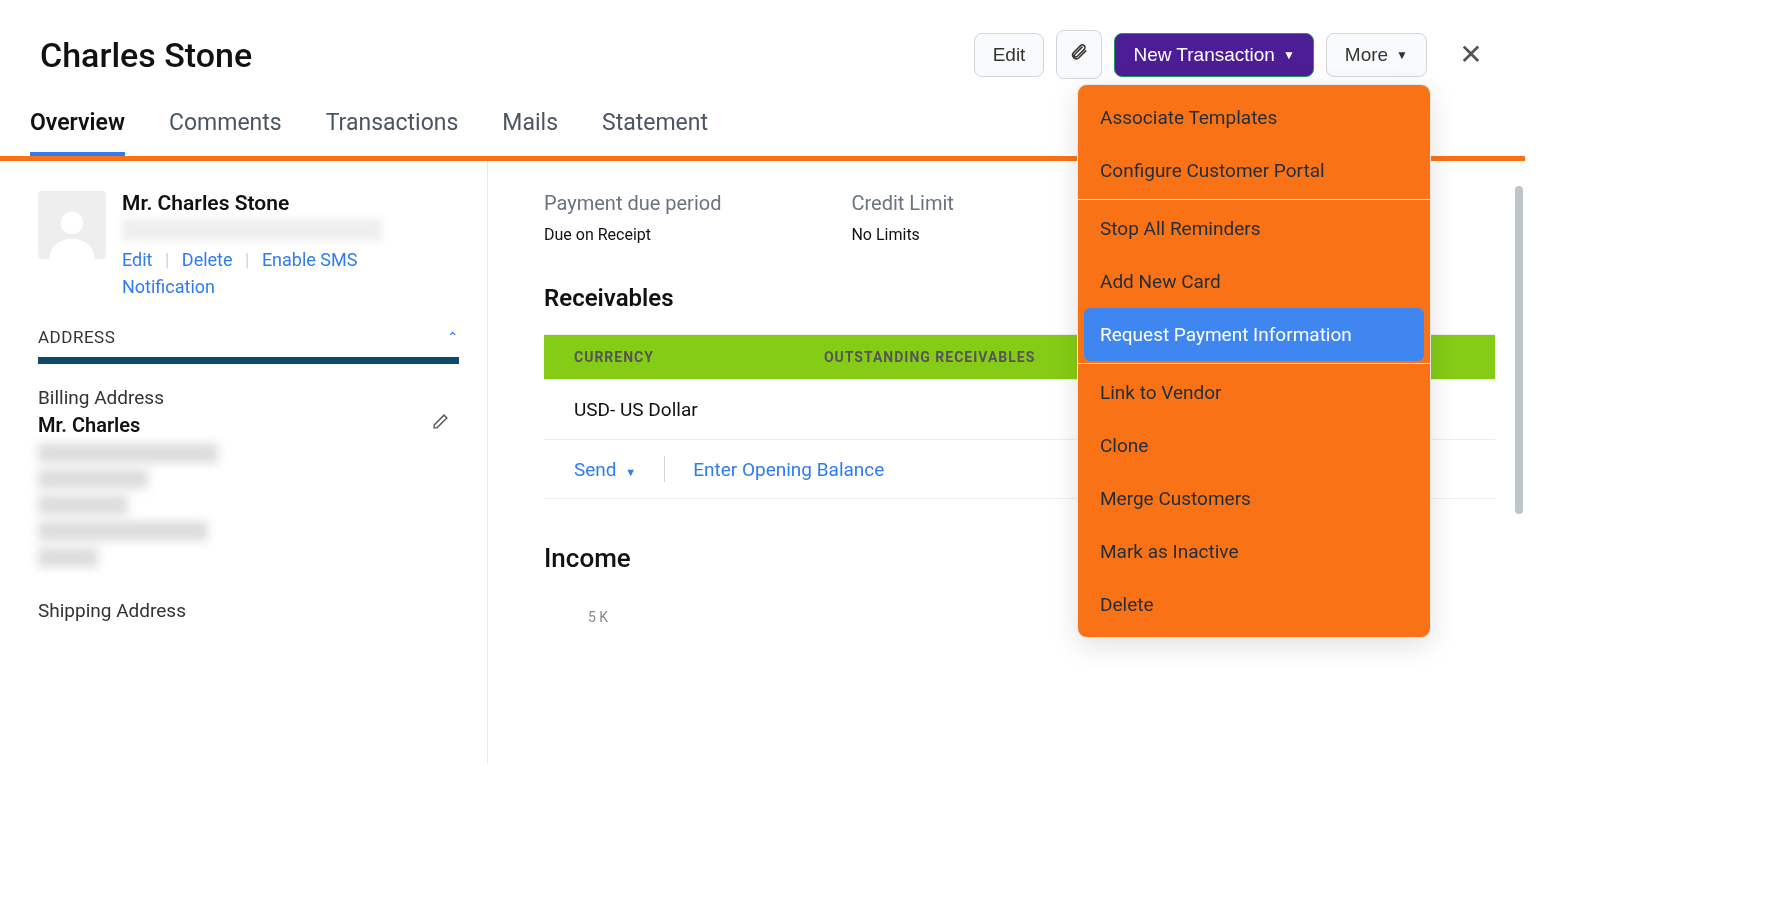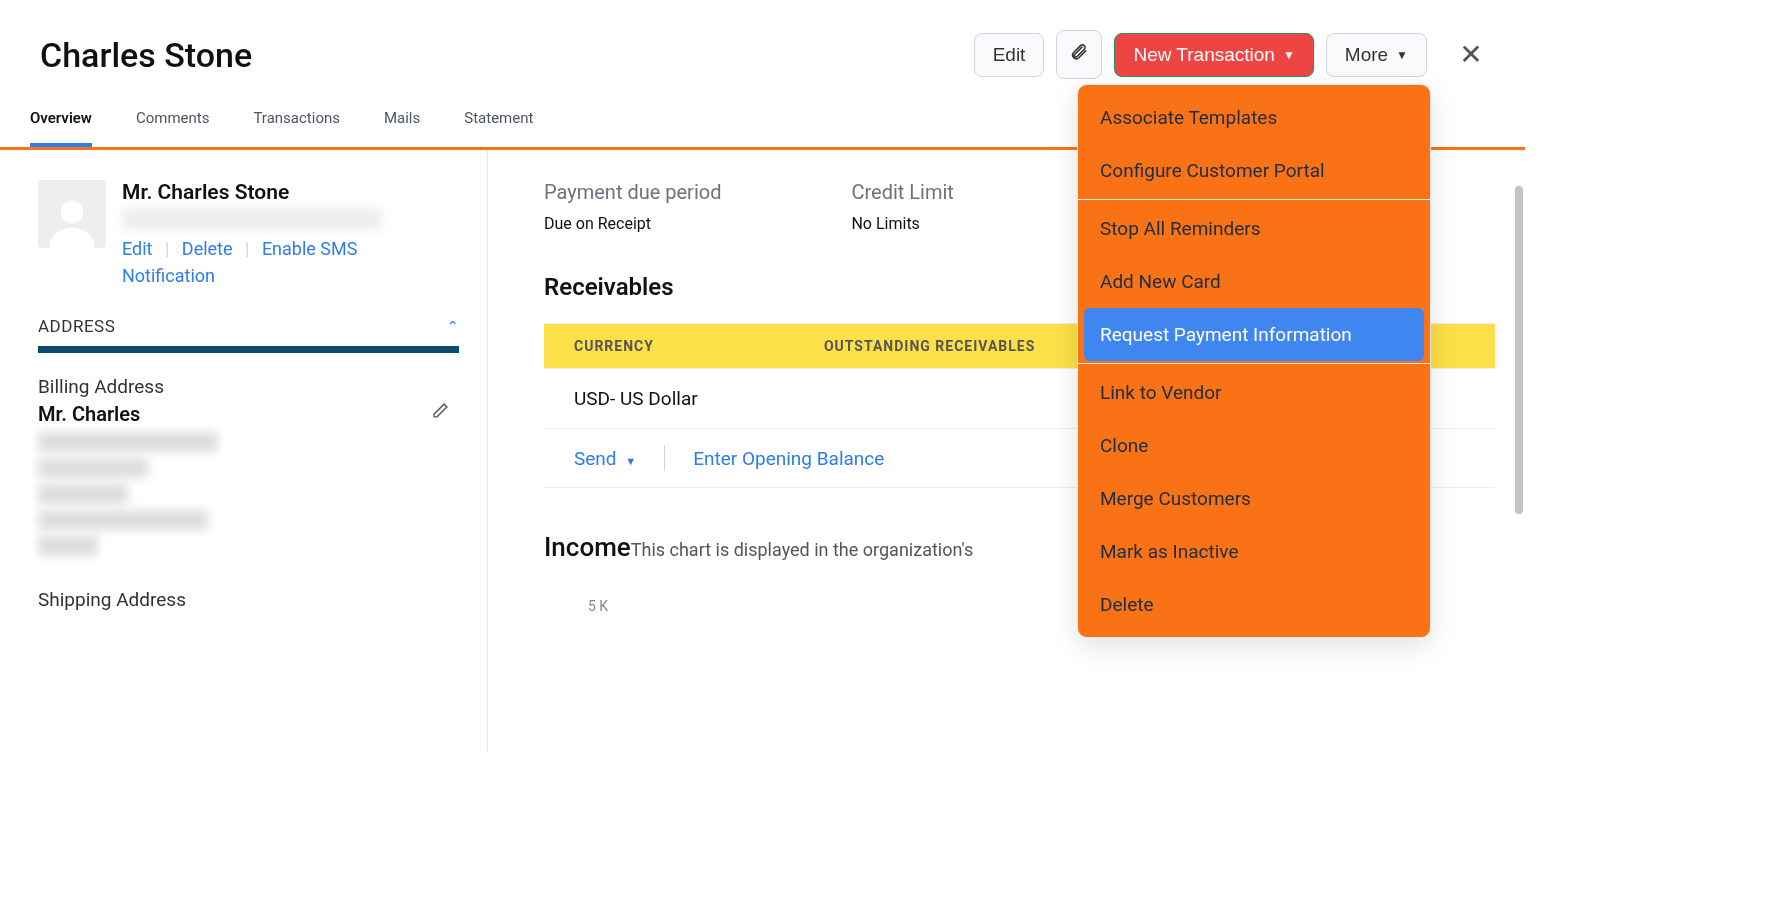--- a/index.html
+++ b/index.html
@@ -31,41 +31,41 @@
     cursor: pointer;
     display: inline-flex;
     align-items: center;
     gap: 8px;
     color:#333;
   }
   .btn-icon {
     width: 46px; justify-content: center; padding:10px 0;
   }
   .btn-primary {
-    background:#ef4444;
+    background:#4c1d95;
     border-color:#1f9860;
     color:#fff;
     font-weight:500;
   }
   .btn .caret { font-size:12px; }
   .close-x {
     margin-left:18px;
     font-size:28px;
     color:#555;
     cursor:pointer;
     width:28px;text-align:center;
   }
   
   .tabs {
     display:flex;
     gap:44px;
     padding: 26px 30px 0 30px;
-    border-bottom:3px solid #f97316;
+    border-bottom:5px solid #f97316;
     color:#4b5563;
-    font-size:15px;
+    font-size:23px;
   }
   .tab { padding-bottom:16px; cursor:pointer; }
   .tab.active {
     color:#111;
     font-weight:600;
     border-bottom:4px solid #2f7ced;
   }
   
   .body { display:flex; height: calc(100% - 170px); position:relative;}
   .sidebar {
@@ -100,21 +100,21 @@
   .pencil { color:#555;font-size:17px;cursor:pointer; margin-left:auto; margin-right:10px;}
   .blur-block div { height:20px;background:#ddd;border-radius:3px;filter:blur(5px);margin-top:6px; }
   .ship-label { margin-top:32px;font-size:19px;color:#333; }
   
   .main { flex:1;padding:30px 30px 0 56px;position:relative; }
   .kv-row { display:flex;gap:130px; }
   .kv-block .k { color:#6b7280;font-size:20px; }
   .kv-block .v { color:#111;font-size:16px;margin-top:10px; }
   .section-title { font-size:24px;font-weight:600;color:#111;margin-top:40px; }
   .table { margin-top:22px;border:1px solid #eee;border-left:none;border-right:none; }
-  .thead { background:#fde047;padding:14px 30px;display:flex;gap:170px;color:#555;font-size:14px;letter-spacing:1px;font-weight:700; }
+  .thead { background:#84cc16;padding:14px 30px;display:flex;gap:170px;color:#555;font-size:14px;letter-spacing:1px;font-weight:700; }
   .trow { padding:18px 30px;font-size:19px;color:#111;border-top:1px solid #eee; }
   .table-actions { display:flex;align-items:center;gap:28px;padding:16px 30px;color:#2f7ced;font-size:19px; border-top:1px solid #eee;}
   .table-actions .sep-v { width:1px;height:26px;background:#d1d5db; }
   .income-row { display:flex;align-items:baseline;margin-top:44px; }
   .income-title { font-size:26px;font-weight:500;color:#111; }
   .income-sub { font-size:18px;color:#555; }
   .ytick { margin-top:36px;margin-left:44px;font-size:14px;color:#888; }
   
   .menu {
     position:absolute;
@@ -250,21 +250,20 @@
             <span>Send</span>
             <span class="caret" style="font-size:11px;margin-left:4px">▼</span>
           </span>
           <span class="sep-v"></span>
           <span>Enter Opening Balance</span>
         </div>
       </div>
 
       <div class="income-row">
         <span class="income-title">Income</span>
-        <span class="income-sub">This chart is displayed in the organization's</span>
       </div>
       <div class="ytick">5 K</div>
     </div>
   </div>
 
   <div class="menu" id="more-menu">
       <div class="menu-item">Associate Templates</div>
       <div class="menu-item">Configure Customer Portal</div>
       <div class="menu-sep"></div>
       <div class="menu-item">Stop All Reminders</div>

